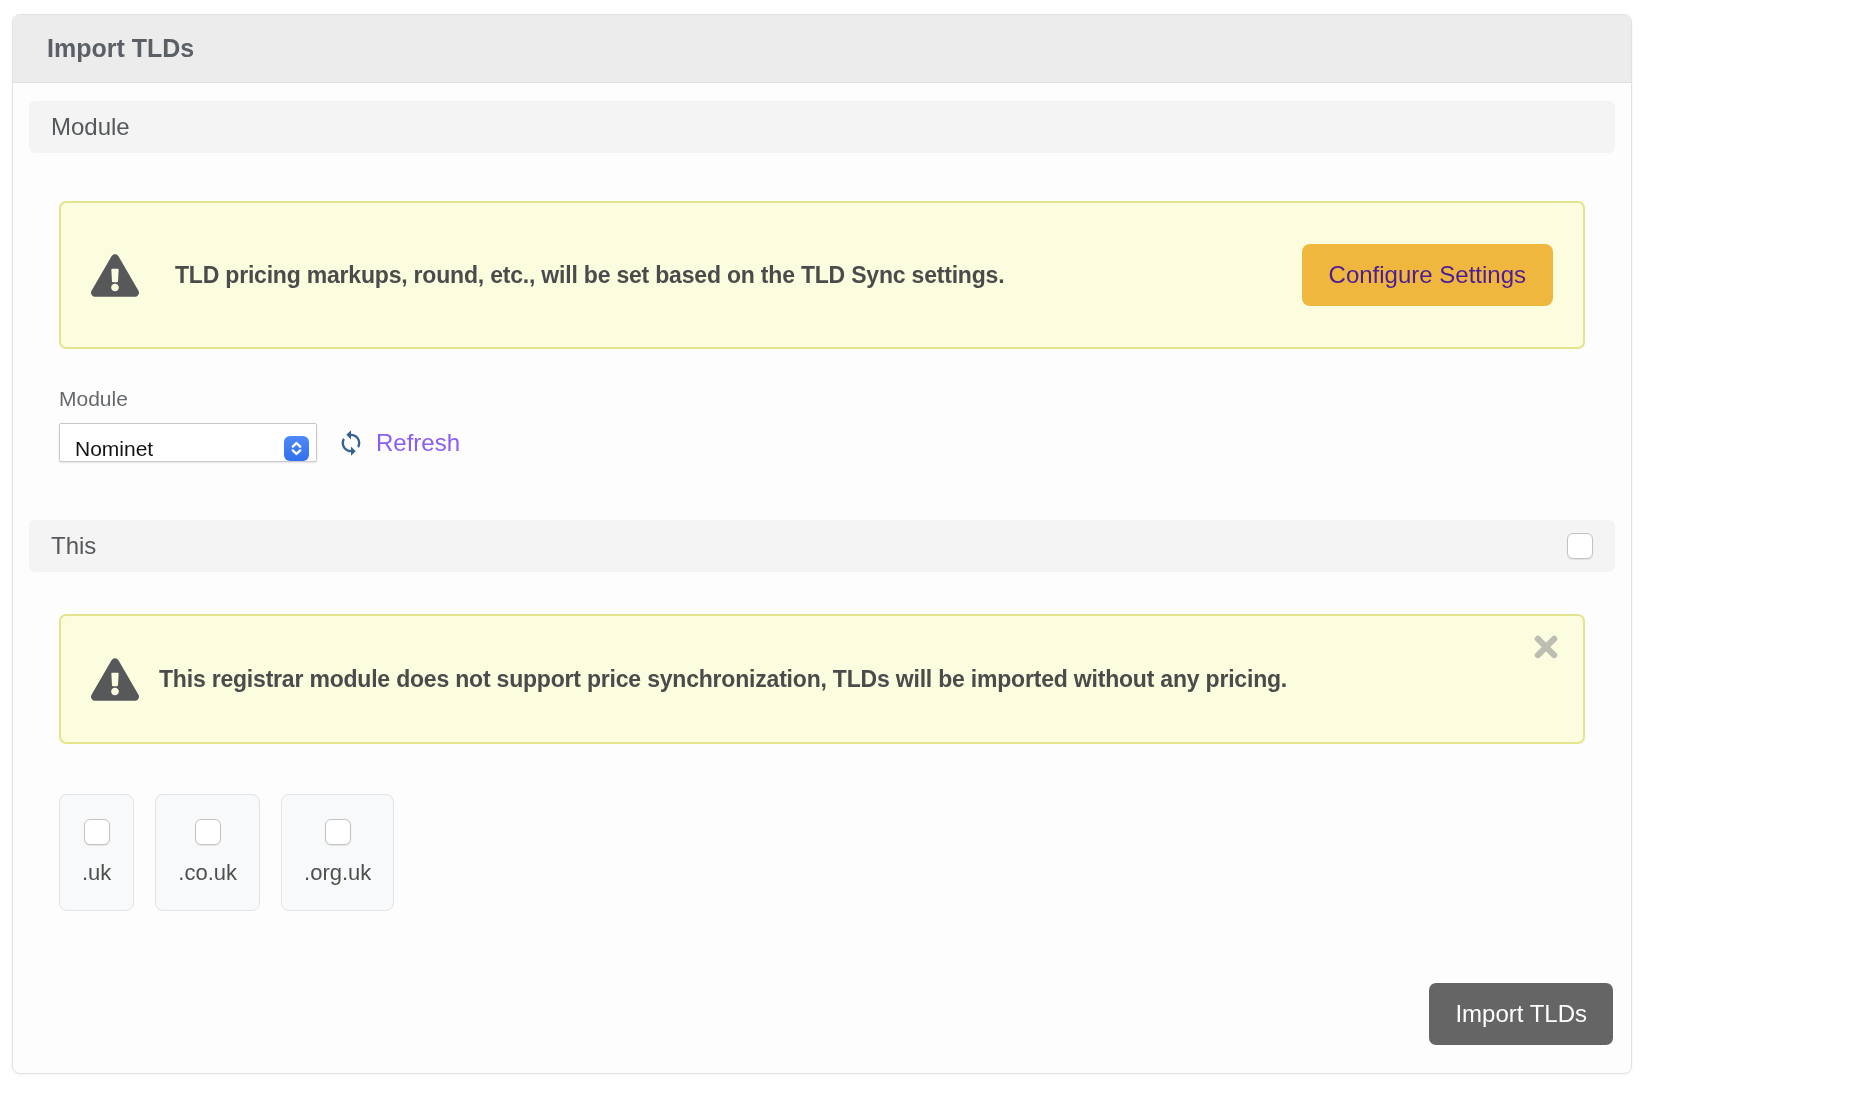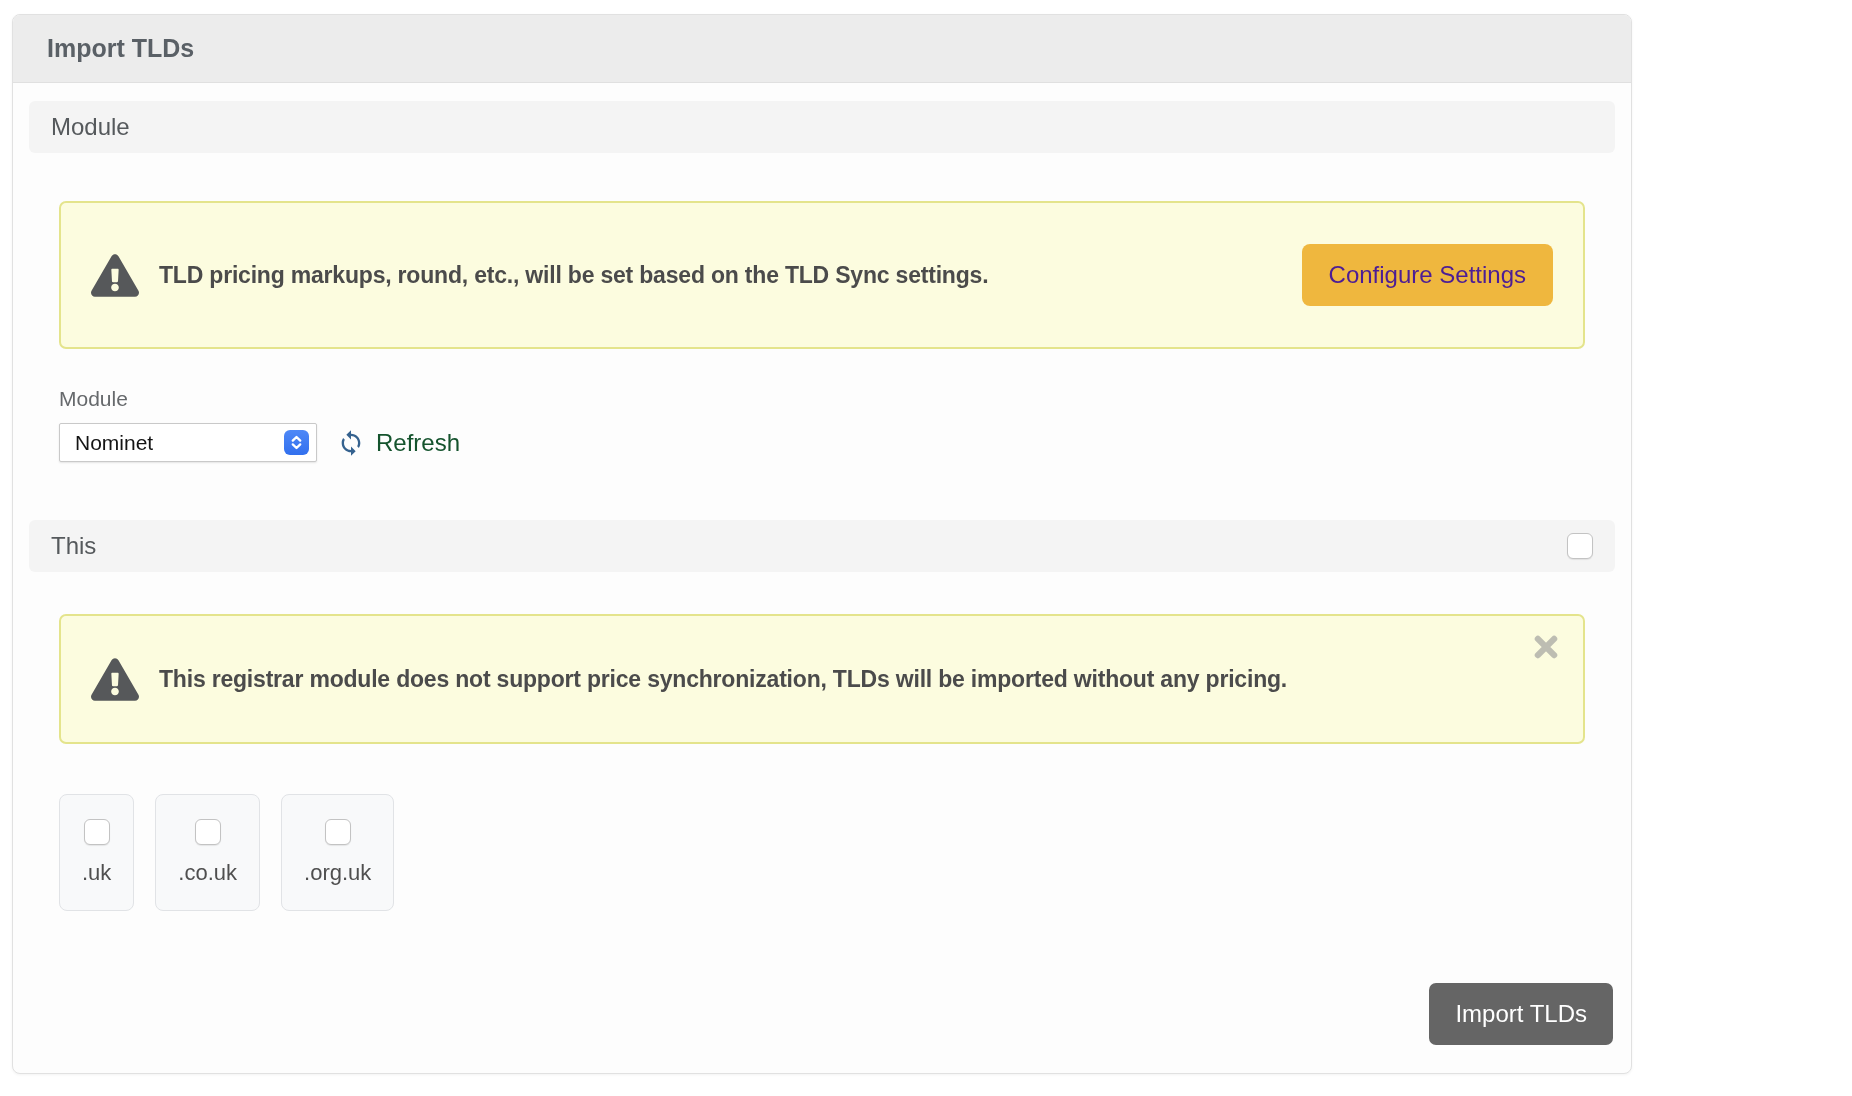--- a/index.html
+++ b/index.html
@@ -45,21 +45,21 @@
 
   .alert-warning {
     margin-top: 48px;
     background: #fcfcdf;
     border: 2px solid #e4e48c;
     border-radius: 7px;
     display: flex; align-items: center;
     padding: 0 30px;
     position: relative;
   }
-  .alert-1 { height: 148px; }
+  .alert-1 { height: 148px; gap: 16px; }
   .alert-2 { height: 130px; margin-top: 42px; }
   .alert-text {
     font-size: 23px; font-weight: bold; color: #4b4b4b;
     margin-left: 20px;
     letter-spacing: -0.2px;
   }
   .warn-icon { width: 48px; height: 43px; flex: 0 0 auto; }
 
   .btn-configure {
     margin-left: auto;
@@ -83,35 +83,35 @@
 
   .field-label { margin: 38px 0 12px; font-size: 21px; color: #66696c; }
 
   .select-row { display: flex; align-items: center; gap: 20px; }
   .select-box {
     width: 258px; height: 39px;
     background: #ffffff;
     border: 1px solid #c9c9c9;
     border-radius: 2px;
     box-shadow: 0 1px 2px rgba(0,0,0,0.10);
-    display: flex; align-items: center; justify-content: space-between;
+    display: flex; align-items: flex-end; justify-content: space-between;
     padding: 0 7px 0 15px;
     cursor: pointer;
   }
   .select-value { font-size: 21px; color: #141414; }
   .select-stepper {
     width: 25px; height: 25px;
     border-radius: 6px;
     background: linear-gradient(#4e88f7, #3270ee);
     display: flex; align-items: center; justify-content: center;
     flex: 0 0 auto;
   }
   .link {
     display: inline-flex; align-items: center; gap: 11px;
-    color: #14532d; font-size: 24px; text-decoration: none;
+    color: #8b5cf6; font-size: 24px; text-decoration: none;
     cursor: pointer;
   }
   .link svg { flex: 0 0 auto; }
   .install-row { margin-top: 18px; }
 
   .tlds-bar { margin-top: 58px; }
   .checkbox {
     width: 26px; height: 26px;
     background: #ffffff;
     border: 1px solid #c3c3c3;

